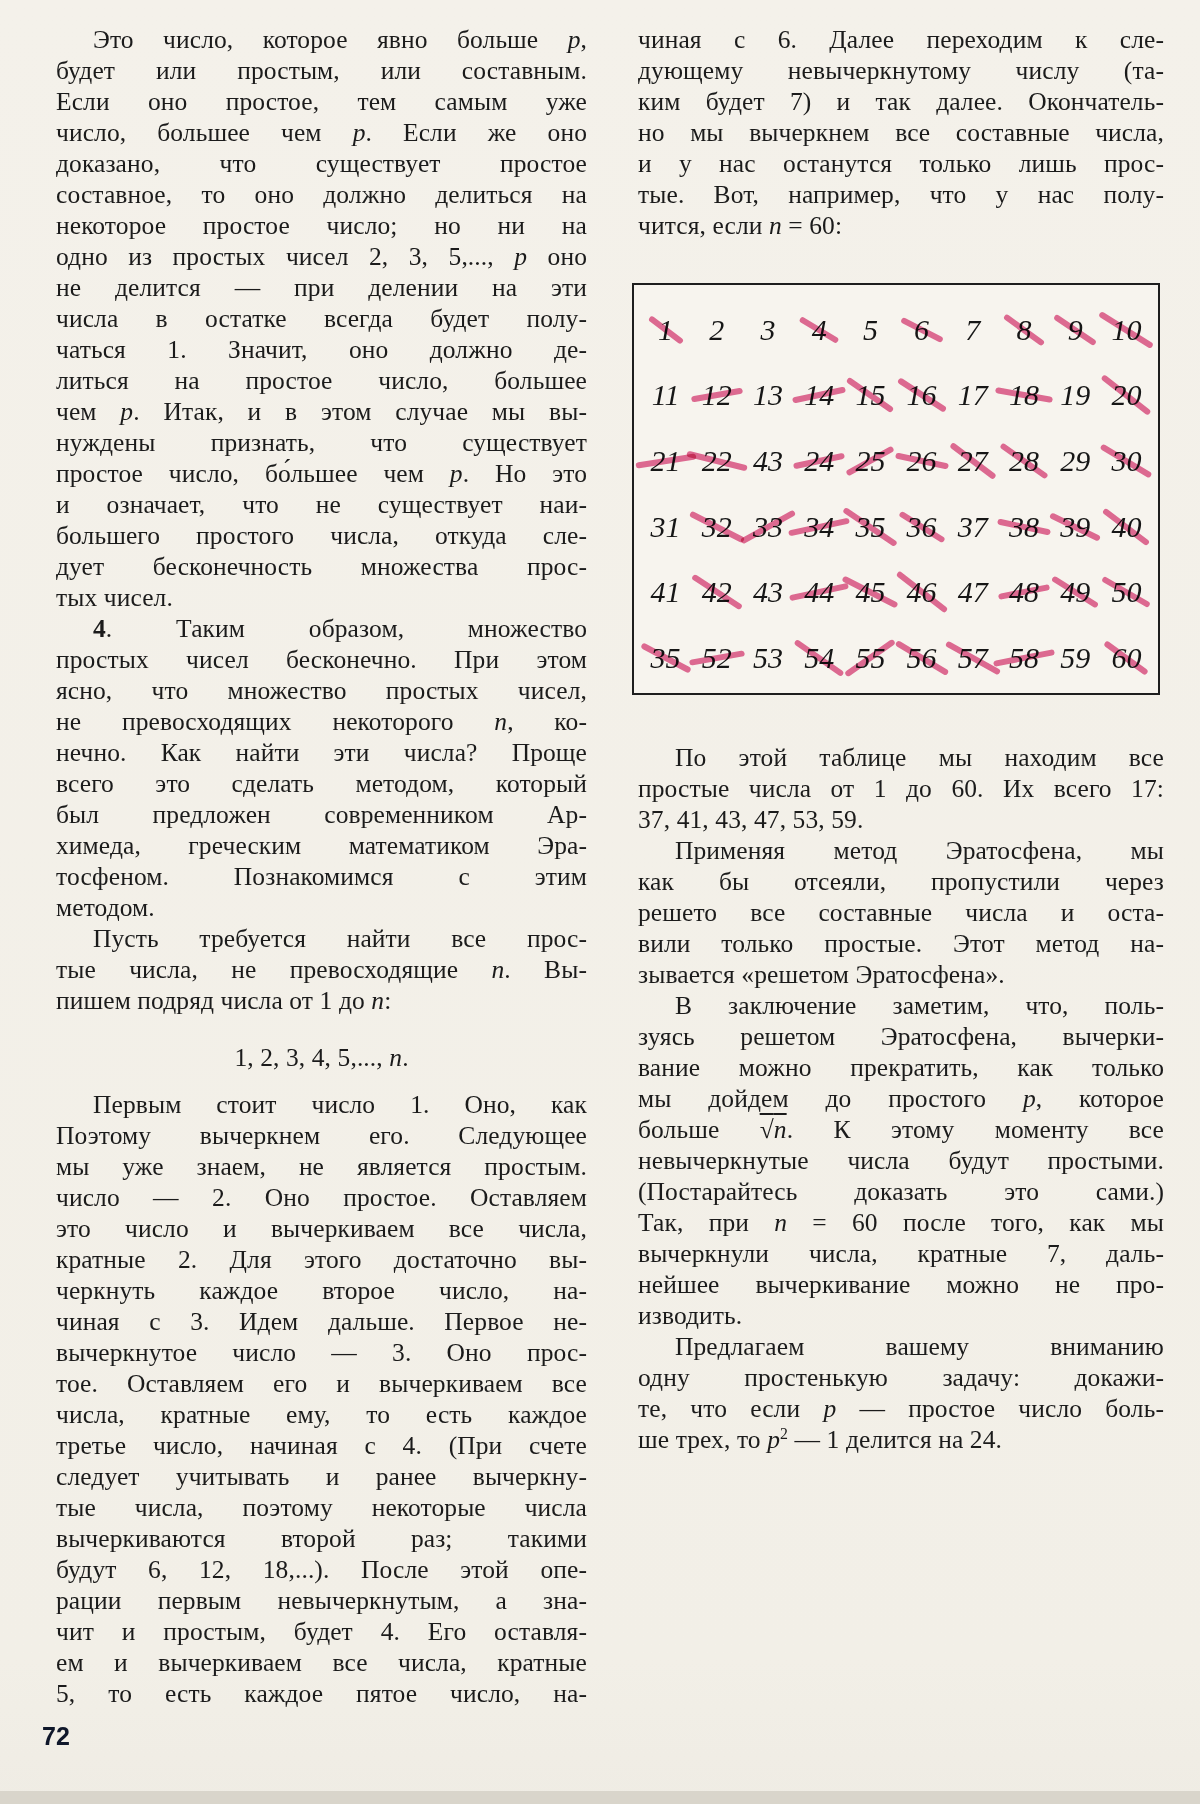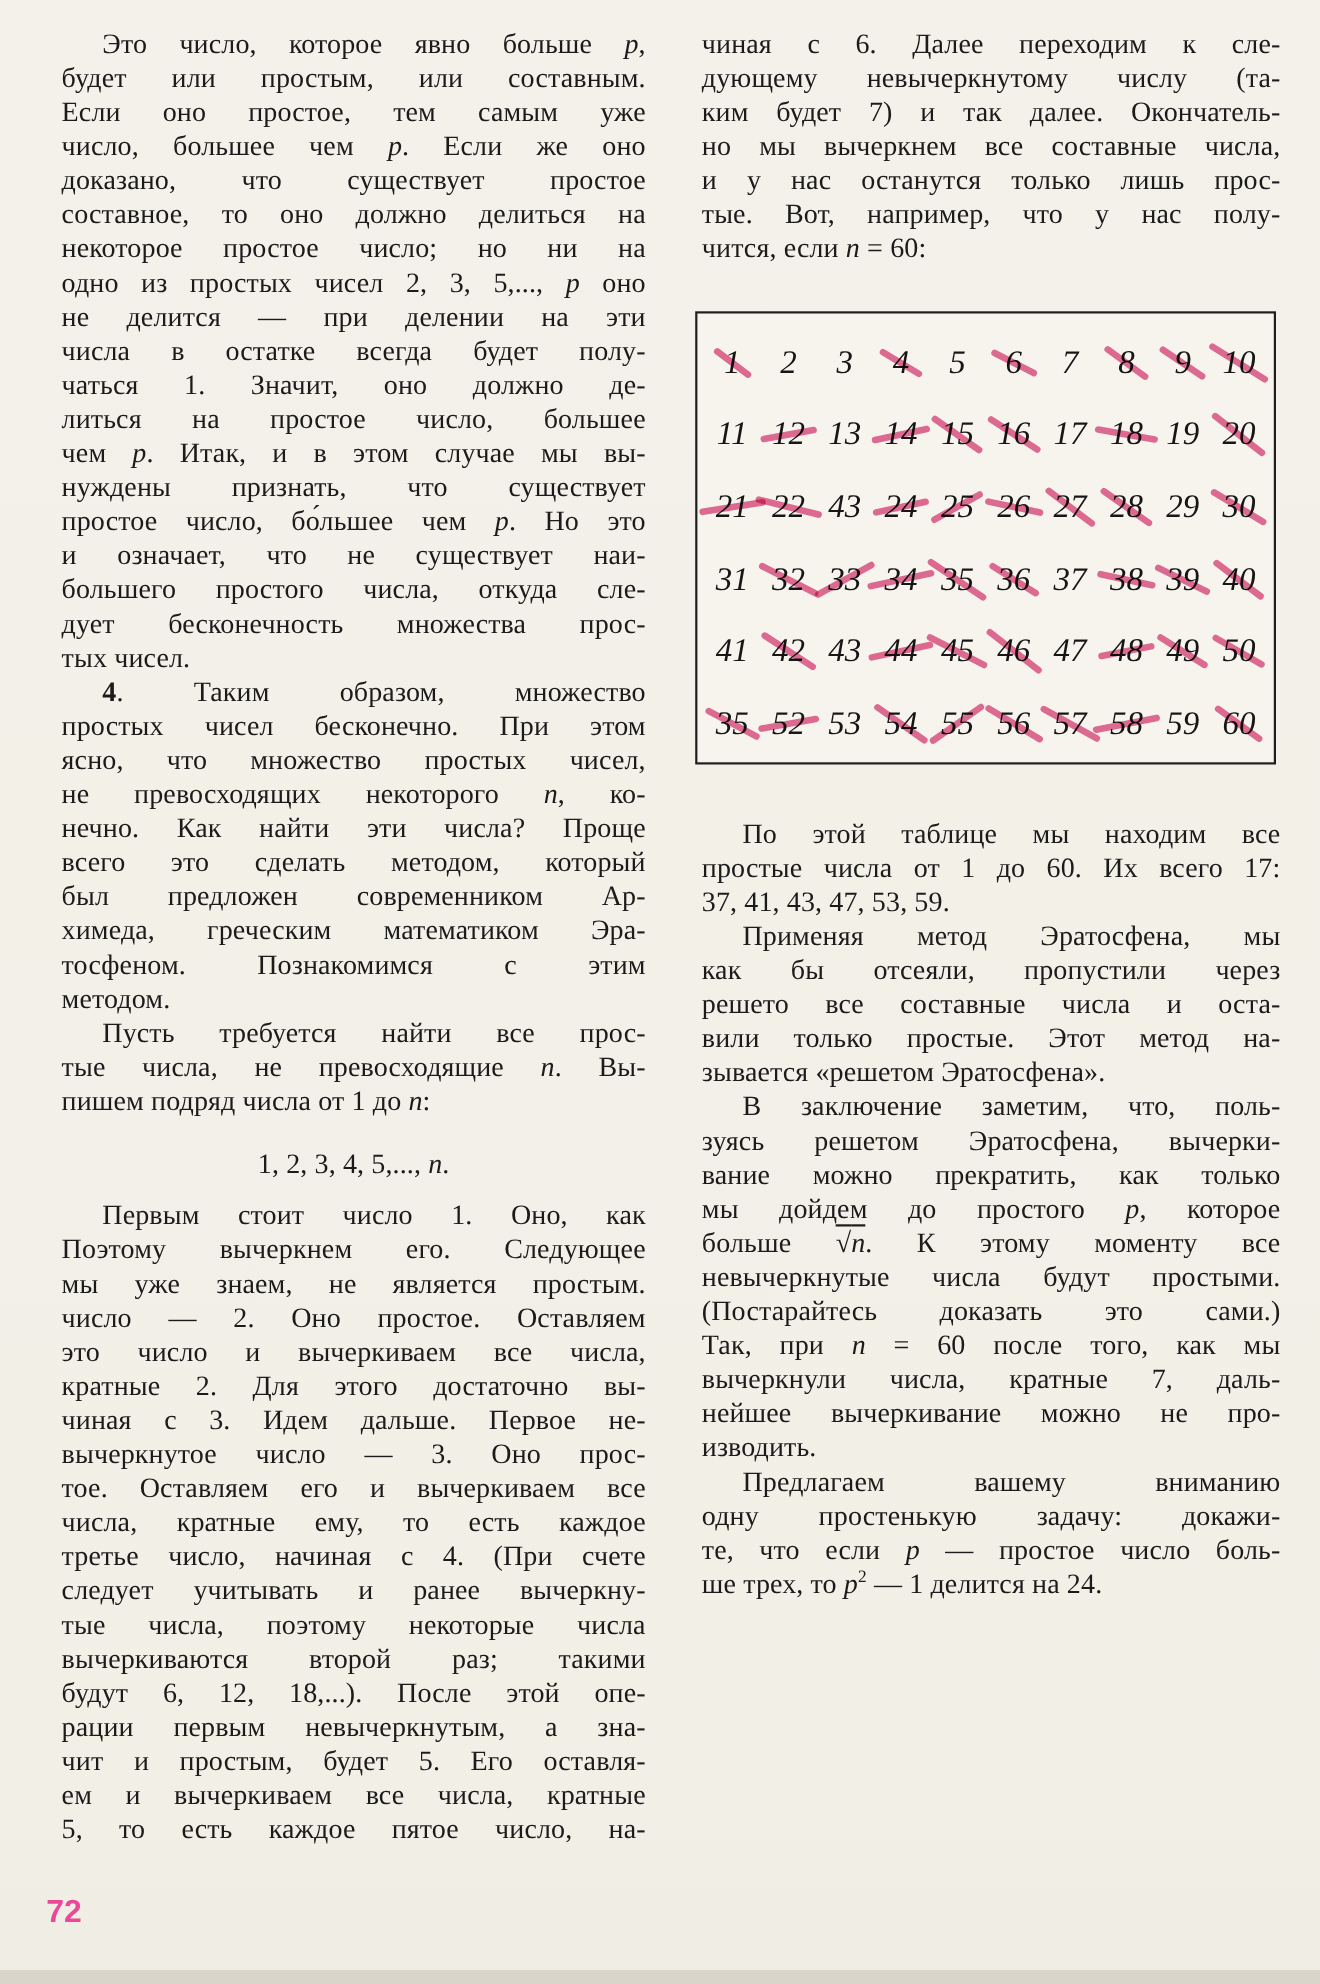--- a/index.html
+++ b/index.html
@@ -28,21 +28,21 @@
   .cell{
     position:relative;display:flex;align-items:center;justify-content:center;
     font-style:italic;font-size:30px;font-family:"Liberation Serif",serif;color:#161616;
   }
   .strike{
     position:absolute;left:50%;top:50%;height:6px;border-radius:3px;
     mix-blend-mode:multiply;opacity:.88;
   }
   #pageNum{
     position:absolute;left:42px;top:1722px;
-    font-family:"Liberation Sans",sans-serif;font-weight:700;font-size:29px;color:#ec4899;
+    font-family:"Liberation Sans",sans-serif;font-weight:700;font-size:25px;color:#0f172a;
   }
   .edge{position:absolute;left:0;bottom:0;width:100%;height:13px;background:#d9d5cb;}
 </style>
 </head>
 <body>
 
 <div>
   <div id="colL" class="col">
       <div class="ln in">Это число, которое явно больше <i>p</i>,</div>
       <div class="ln">будет или простым, или составным.</div>
@@ -76,31 +76,32 @@
       <div class="ln in">Пусть требуется найти все прос-</div>
       <div class="ln">тые числа, не превосходящие <i>n</i>. Вы-</div>
       <div class="ln last">пишем подряд числа от 1 до <i>n</i>:</div>
       <div class="ln ctr">1, 2, 3, 4, 5,..., <i>n</i>.</div>
       <div class="ln in">Первым стоит число 1. Оно, как</div>
       <div class="ln">Поэтому вычеркнем его. Следующее</div>
       <div class="ln">мы уже знаем, не является простым.</div>
       <div class="ln">число — 2. Оно простое. Оставляем</div>
       <div class="ln">это число и вычеркиваем все числа,</div>
       <div class="ln">кратные 2. Для этого достаточно вы-</div>
+      <div class="ln">черкнуть каждое второе число, на-</div>
       <div class="ln">чиная с 3. Идем дальше. Первое не-</div>
       <div class="ln">вычеркнутое число — 3. Оно прос-</div>
       <div class="ln">тое. Оставляем его и вычеркиваем все</div>
       <div class="ln">числа, кратные ему, то есть каждое</div>
       <div class="ln">третье число, начиная с 4. (При счете</div>
       <div class="ln">следует учитывать и ранее вычеркну-</div>
       <div class="ln">тые числа, поэтому некоторые числа</div>
       <div class="ln">вычеркиваются второй раз; такими</div>
       <div class="ln">будут 6, 12, 18,...). После этой опе-</div>
       <div class="ln">рации первым невычеркнутым, а зна-</div>
-      <div class="ln">чит и простым, будет 5. Его оставля-</div>
+      <div class="ln">чит и простым, будет 4. Его оставля-</div>
       <div class="ln">ем и вычеркиваем все числа, кратные</div>
       <div class="ln">5, то есть каждое пятое число, на-</div>
     </div>
   <div id="colRT" class="col">
       <div class="ln">чиная с 6. Далее переходим к сле-</div>
       <div class="ln">дующему невычеркнутому числу (та-</div>
       <div class="ln">ким будет 7) и так далее. Окончатель-</div>
       <div class="ln">но мы вычеркнем все составные числа,</div>
       <div class="ln">и у нас останутся только лишь прос-</div>
       <div class="ln">тые. Вот, например, что у нас полу-</div>

